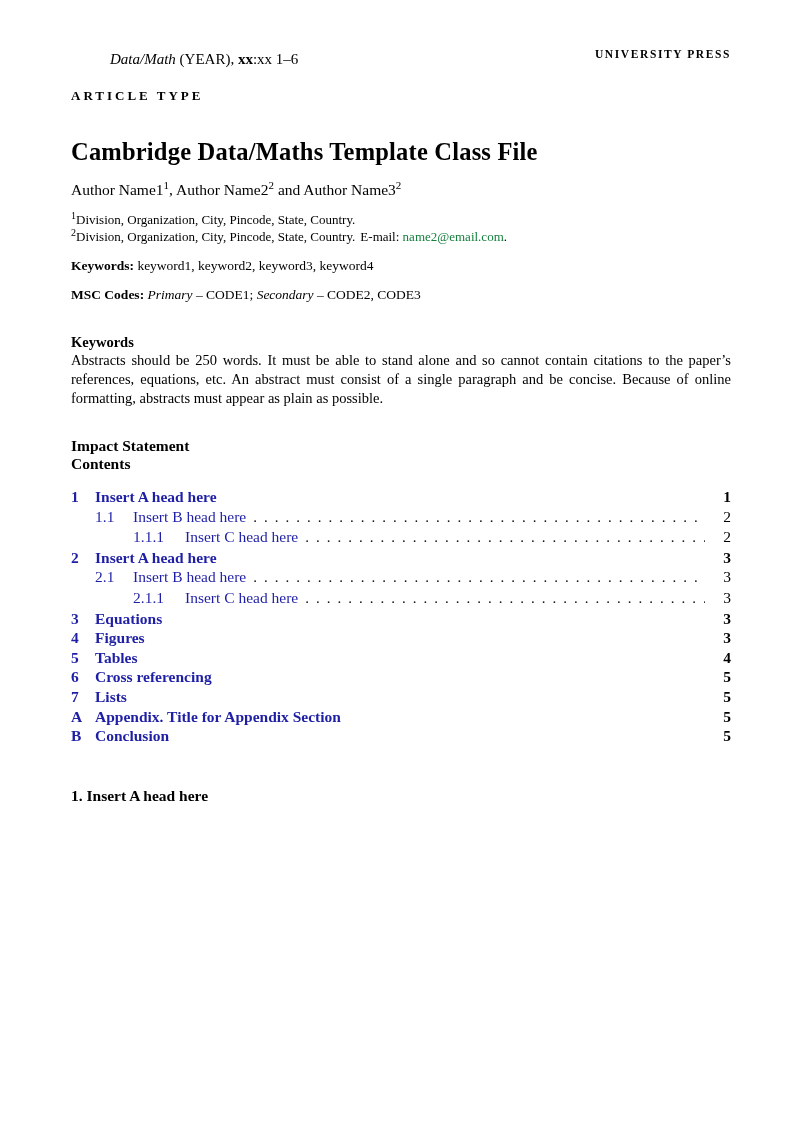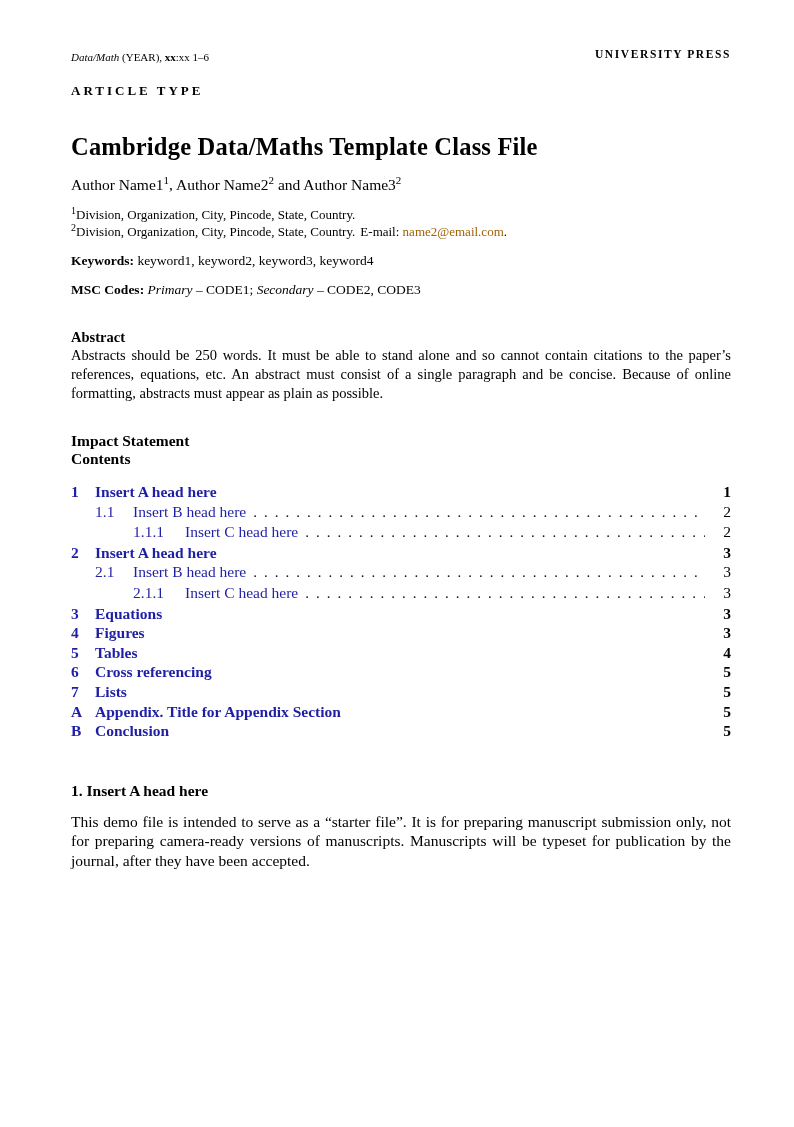--- a/index.html
+++ b/index.html
@@ -8,34 +8,34 @@
     padding:46px 63px 0 71px;margin:0 auto;position:relative;
     font-family:"Liberation Serif",serif;color:#000;overflow:hidden;
   }
   .it{font-style:italic;}
   .bf{font-weight:bold;}
   .mono{font-family:"Liberation Mono","DejaVu Sans Mono",monospace;font-size:14px;}
   .gap{padding-left:5px;}
   sup{font-size:10px;line-height:0;}
 
   .topbar{display:flex;justify-content:space-between;align-items:flex-start;}
-  .journal-line{font-size:11px;margin-top:5px;}
+  .journal-line{font-size:15px;margin-top:5px;margin-left:39px;}
   .logo{text-align:right;}
   .logo-line1{font-size:21px;font-weight:bold;line-height:1;letter-spacing:0.5px;}
   .logo-line1::first-letter{font-size:26px;}
   .logo-line2{font-size:11.5px;font-weight:bold;letter-spacing:1.6px;margin-top:2px;}
 
   .article-type{margin-top:20px;font-weight:bold;font-size:13px;letter-spacing:3px;}
 
   .title{margin:34px 0 0 0;font-size:24.5px;font-weight:bold;letter-spacing:0.2px;}
   .authors{margin-top:15px;font-size:15.5px;}
   .authors sup{font-size:11px;}
 
   .affiliations{margin-top:13px;font-size:13px;line-height:16.5px;}
-  .affil a, .maillink{color:#a16207;text-decoration:none;}
+  .affil a, .maillink{color:#15803d;text-decoration:none;}
 
   .meta-line{margin-top:13px;font-size:13.5px;}
 
   .abstract{margin-top:31px;font-size:14.5px;}
   .abs-head{font-weight:bold;}
   .abs-text{margin-top:0;line-height:19px;text-align:justify;}
 
   .impact{margin-top:29px;}
   .impact h2{font-size:15.5px;margin:0;}
   .impact p{margin:13px 0 0 0;font-size:15.5px;line-height:22px;}
@@ -81,21 +81,21 @@
   <div class="affiliations">
     <div class="affil"><sup>1</sup><span>Division, Organization, City, Pincode, State, Country.</span></div>
     <div class="affil"><sup>2</sup><span>Division, Organization, City, Pincode, State, Country.</span><span class="gap">E-mail: </span><span class="maillink">name2@email.com</span><span>.</span></div>
   </div>
 
   <div class="meta-line"><span class="bf">Keywords:</span> <span>keyword1, keyword2, keyword3, keyword4</span></div>
 
   <div class="meta-line"><span class="bf">MSC Codes:</span><span> </span><span class="it">Primary</span><span> – CODE1; </span><span class="it">Secondary</span><span> – CODE2, CODE3</span></div>
 
   <div class="abstract">
-    <div class="abs-head">Abstract</div>
+    <div class="abs-head">Keywords</div>
     <div class="abs-text">Abstracts should be 250 words. It must be able to stand alone and so cannot contain citations to the paper’s references, equations, etc. An abstract must consist of a single paragraph and be concise. Because of online formatting, abstracts must appear as plain as possible.</div>
   </div>
 
   <div class="impact">
     <h2>Impact Statement</h2>
   </div>
 
   <div class="contents">
     <h2>Contents</h2>
     <div class="toc">
@@ -175,16 +175,15 @@
           <span class="toc-num">B</span>
           <span class="toc-label">Conclusion</span>
           <span class="toc-leader"></span>
           <span class="toc-page">5</span>
         </div>
       </div>
   </div>
 
   <div class="section">
     <h2 class="sec-head"><span>1.</span> <span>Insert A head here</span></h2>
-    <p class="body-par">This demo file is intended to serve as a “starter file”. It is for preparing manuscript submission only, not for preparing camera-ready versions of manuscripts. Manuscripts will be typeset for publication by the journal, after they have been accepted.</p>
   </div>
 
 </div>
 
 </body></html>

